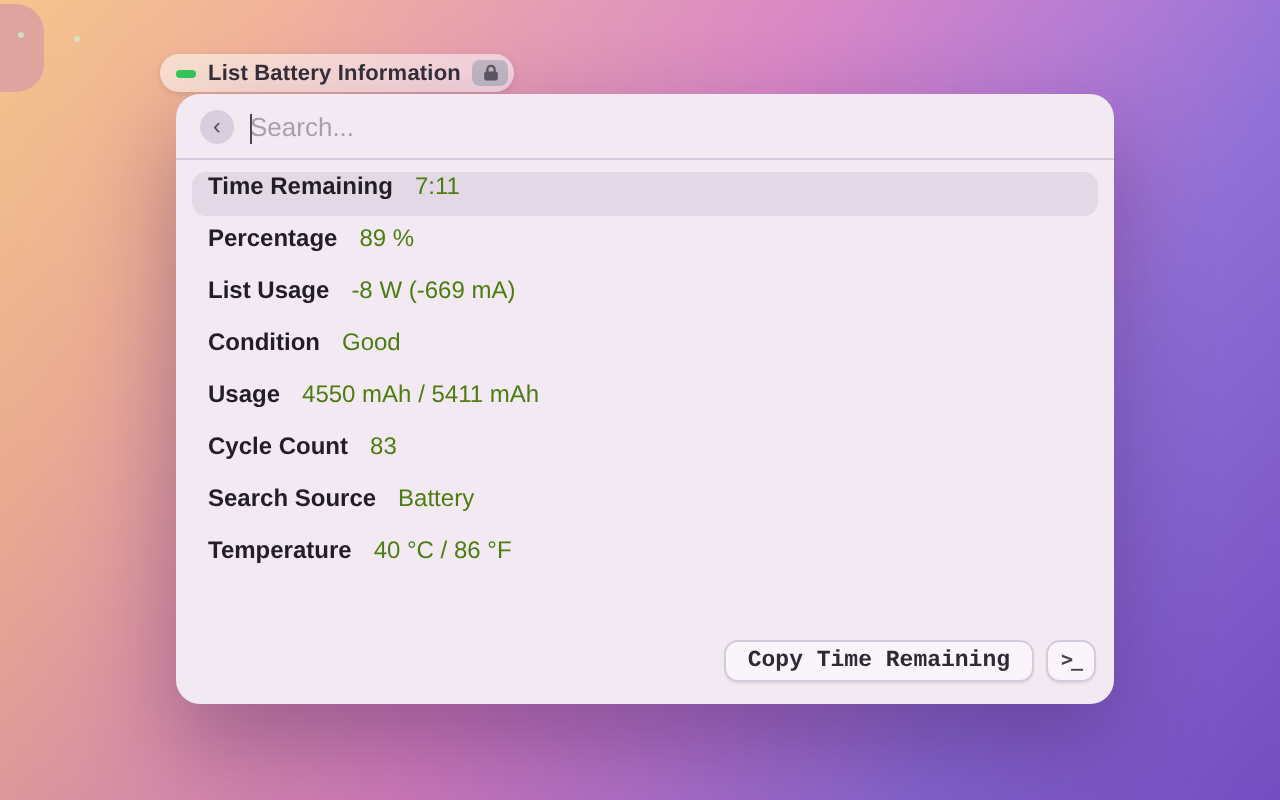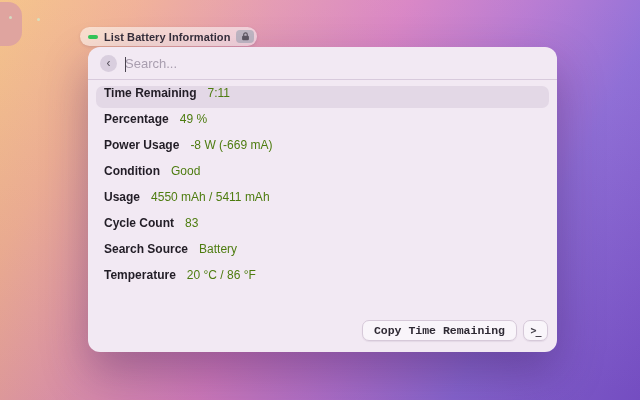--- a/index.html
+++ b/index.html
@@ -144,45 +144,45 @@
     </div>
   </div>
 
   <div class="list">
     <div class="row selected">
       <span class="row-label">Time Remaining</span>
       <span class="row-value">7:11</span>
     </div>
     <div class="row">
       <span class="row-label">Percentage</span>
-      <span class="row-value">49 %</span>
+      <span class="row-value">89 %</span>
     </div>
     <div class="row">
-      <span class="row-label">Power Usage</span>
+      <span class="row-label">List Usage</span>
       <span class="row-value">-8 W (-669 mA)</span>
     </div>
     <div class="row">
       <span class="row-label">Condition</span>
       <span class="row-value">Good</span>
     </div>
     <div class="row">
       <span class="row-label">Usage</span>
       <span class="row-value">4550 mAh / 5411 mAh</span>
     </div>
     <div class="row">
       <span class="row-label">Cycle Count</span>
       <span class="row-value">83</span>
     </div>
     <div class="row">
       <span class="row-label">Search Source</span>
       <span class="row-value">Battery</span>
     </div>
     <div class="row">
       <span class="row-label">Temperature</span>
-      <span class="row-value">20 °C / 86 °F</span>
+      <span class="row-value">40 °C / 86 °F</span>
     </div>
   </div>
 
   <div class="footer">
     <button class="action-btn">Copy Time Remaining</button>
     <button class="action-btn terminal-btn">
       <span>&gt;_</span>
     </button>
   </div>
 

